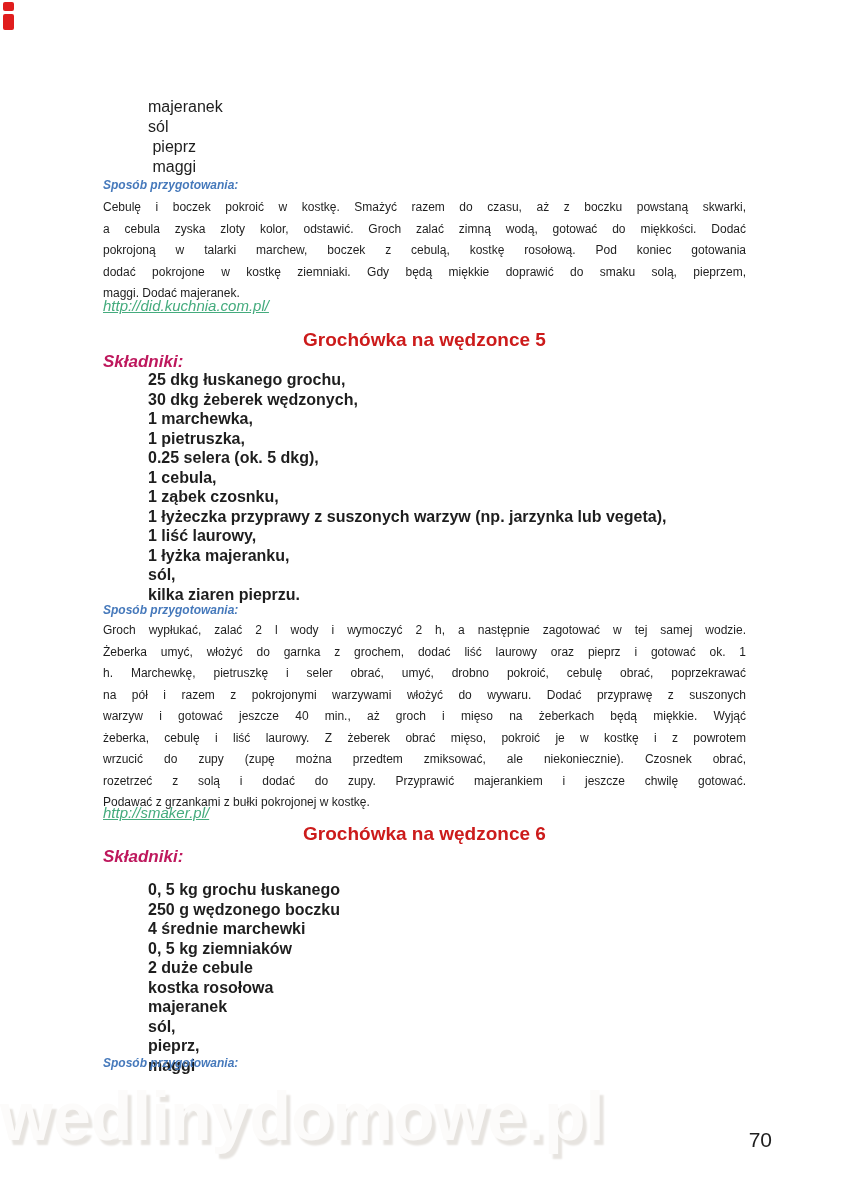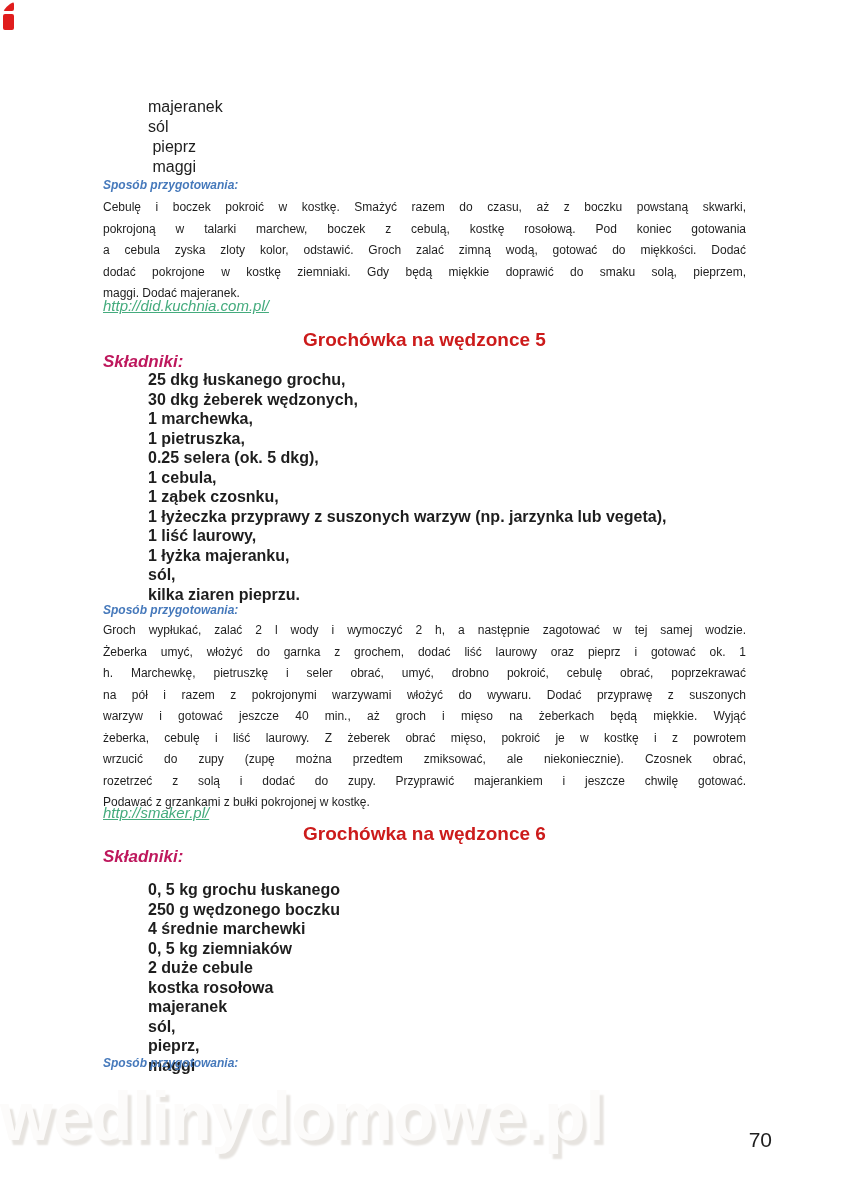--- a/index.html
+++ b/index.html
@@ -1,18 +1,18 @@
 <!DOCTYPE html>
 <html><head>
 <meta charset="utf-8">
 <style>
   html,body{margin:0;padding:0;background:#ffffff;}
   .page{
     position:relative;width:848px;height:1200px;background:#ffffff;overflow:hidden;
-    font-family:"Liberation Sans","DejaVu Sans",sans-serif;color:#1e1e1e;border-radius:23px;
+    font-family:"Liberation Sans","DejaVu Sans",sans-serif;color:#1e1e1e;
   }
   .abs{position:absolute;left:103px;width:643px;}
   .corner-mark{position:absolute;left:3px;width:11px;background:#e01d1d;border-radius:2px;}
   #mark1{top:2px;height:9px;}
   #mark2{top:14px;height:16px;}
 
   .tail-list{top:97px;line-height:20px;font-size:16px;padding-left:45px;box-sizing:border-box;}
   .tail-list div{white-space:pre;}
 
   .method-head{
@@ -67,22 +67,22 @@
       <div>majeranek</div>
       <div>sól</div>
       <div> pieprz</div>
       <div> maggi</div>
     </div>
 
   <div class="abs method-head" id="mhead1">Sposób przygotowania:</div>
 
   <div class="abs para" id="para1">
       <div>Cebulę i boczek pokroić w kostkę. Smażyć razem do czasu, aż z boczku powstaną skwarki,</div>
+      <div>a cebula zyska zloty kolor, odstawić. Groch zalać zimną wodą, gotować do miękkości. Dodać</div>
       <div>pokrojoną w talarki marchew, boczek z cebulą, kostkę rosołową. Pod koniec gotowania</div>
-      <div>a cebula zyska zloty kolor, odstawić. Groch zalać zimną wodą, gotować do miękkości. Dodać</div>
       <div>dodać pokrojone w kostkę ziemniaki. Gdy będą miękkie doprawić do smaku solą, pieprzem,</div>
       <div>maggi. Dodać majeranek.</div>
     </div>
 
   <a class="abs src-link" id="link1">http://did.kuchnia.com.pl/</a>
 
   <div class="abs recipe-title" id="title5">Grochówka na wędzonce 5</div>
 
   <div class="abs skladniki-head" id="shead1">Składniki:</div>
 

